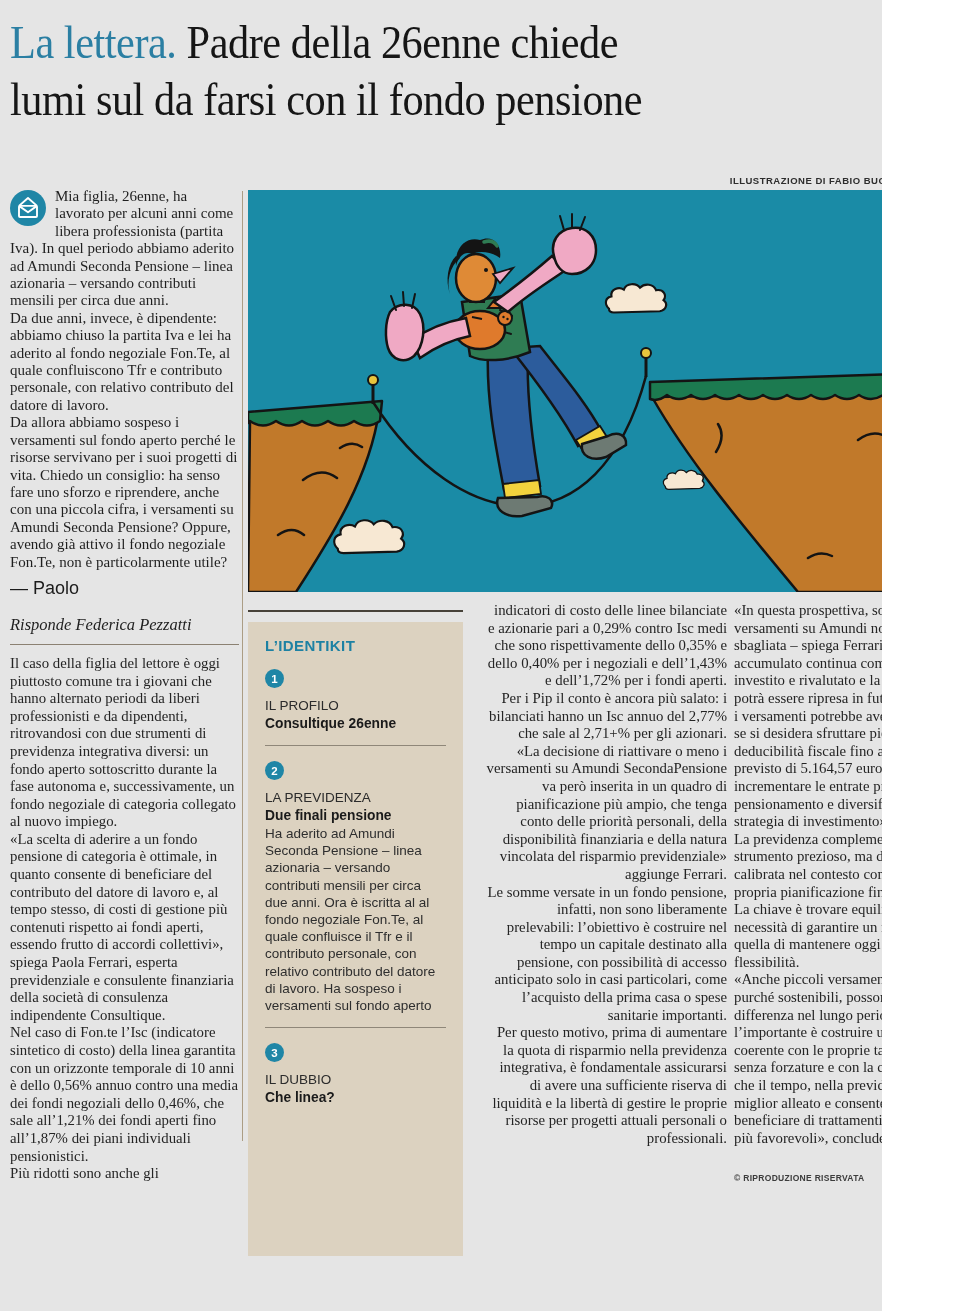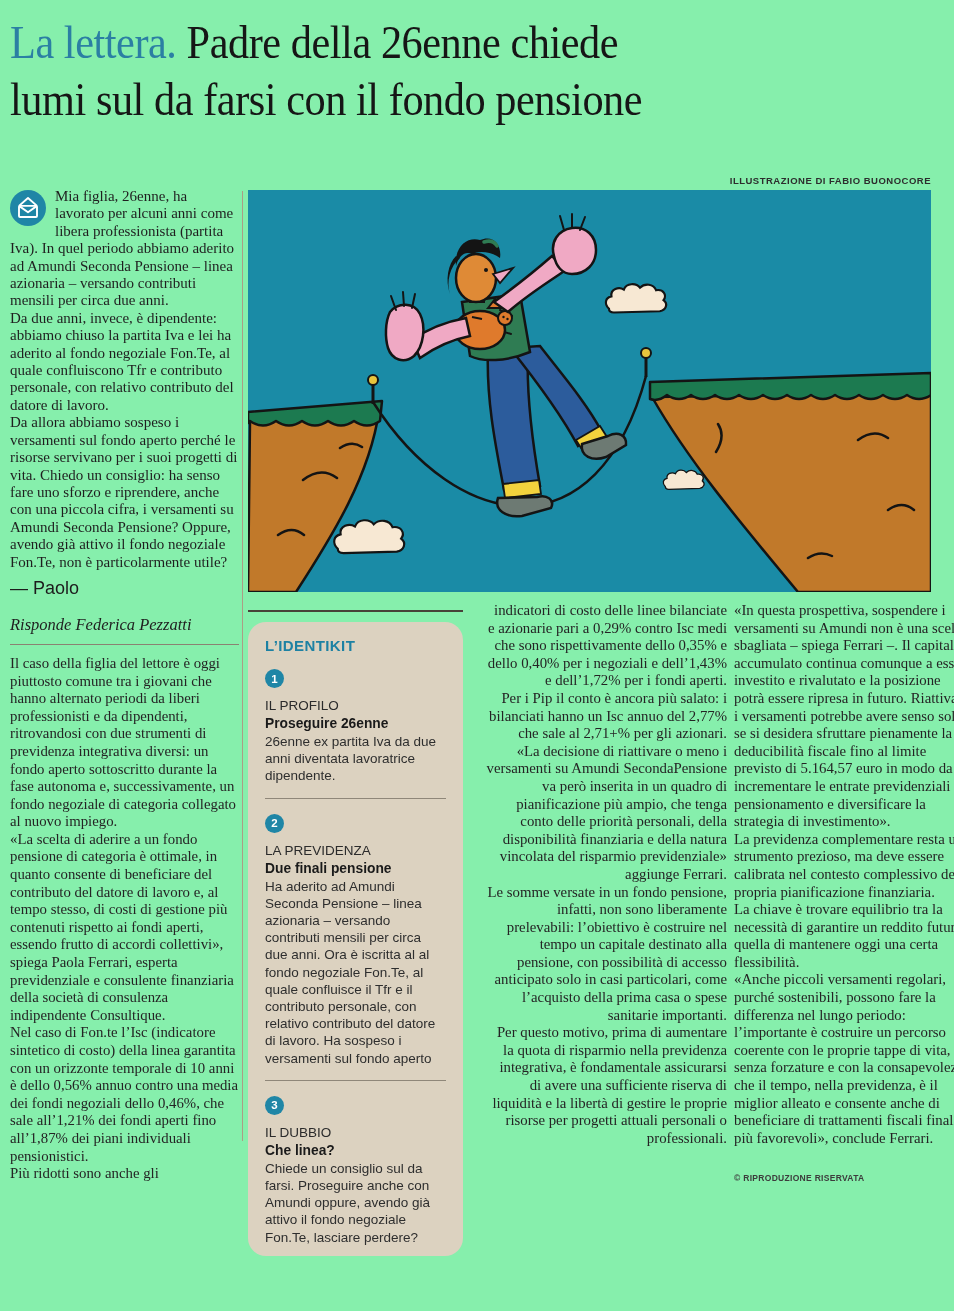--- a/index.html
+++ b/index.html
@@ -1,16 +1,16 @@
 <!DOCTYPE html>
 <html><head>
 <meta charset="utf-8">
 <style>
   html,body{margin:0;padding:0;}
-  .page{position:relative;width:954px;height:1311px;background:#86efac;overflow:hidden;
+  .page{position:relative;width:882px;height:1311px;background:#e5e5e5;overflow:hidden;
         font-family:"Liberation Serif",serif;color:#222;}
   
   .headline{position:absolute;left:10px;top:14px;width:1080px;
             font-size:47px;line-height:57px;color:#161616;letter-spacing:-0.5px;
             transform:scaleX(0.9);transform-origin:left top;}
   .headline .kicker{color:#2b7fa3;}
   
   .col-letter{position:absolute;left:10px;top:188px;width:229px;}
   .env-badge{float:left;width:36px;height:36px;margin:2px 9px 4px 0;}
   .letter-text{font-weight:normal;font-size:15px;line-height:17.4px;color:#1f1f1f;white-space:pre-line;}
@@ -21,21 +21,21 @@
   
   .vrule{position:absolute;left:242px;top:191px;height:950px;width:0;border-left:1px solid #ab9d85;}
   
   .illo-caption{position:absolute;left:248px;top:175px;width:683px;text-align:right;
                 font-family:"Liberation Sans",sans-serif;font-weight:bold;font-size:9.5px;
                 letter-spacing:0.5px;color:#2d2d2d;}
   .illo{position:absolute;left:248px;top:190px;width:683px;height:402px;}
   
   .box-rule{position:absolute;left:248px;top:610px;width:215px;height:0;border-top:2px solid #474239;}
   .idbox{position:absolute;left:248px;top:622px;width:215px;height:634px;background:#dcd2c0;
-         box-sizing:border-box;padding:15px 17px;font-family:"Liberation Sans",sans-serif;overflow:hidden;border-radius:18px;}
+         box-sizing:border-box;padding:15px 17px;font-family:"Liberation Sans",sans-serif;overflow:hidden;}
   .idbox .title{color:#1d81a3;font-weight:bold;font-size:15px;letter-spacing:0.4px;}
   .num-circle{width:19px;height:19px;border-radius:50%;background:#1f86a6;color:#fff;
               font-size:11.5px;font-weight:bold;display:flex;align-items:center;justify-content:center;
               margin:15px 0 9px 0;}
   .id-label{font-size:13.5px;color:#2b2b2b;line-height:17px;}
   .id-heading{font-size:13.8px;font-weight:bold;color:#1a1a1a;line-height:17px;margin-top:1px;}
   .id-body{font-size:13.5px;line-height:17.2px;color:#2e2e2e;margin-top:1px;}
   .id-divider{border:none;border-top:1px solid #8f8779;margin:13px 0 0 0;}
   
   .col3{position:absolute;left:486px;top:602px;width:241px;text-align:right;}
@@ -162,34 +162,32 @@
     </svg>
   </div>
 
   <div class="box-rule"></div>
 
   <div class="idbox">
     <div class="title">L’IDENTIKIT</div>
 
     <div class="num-circle">1</div>
     <div class="id-label">IL PROFILO</div>
-    <div class="id-heading">Proseguire 26enne</div>
-    <div class="id-body">26enne ex partita Iva da due anni diventata lavoratrice dipendente.</div>
+    <div class="id-heading">Consultique 26enne</div>
     <hr class="id-divider">
 
     <div class="num-circle">2</div>
     <div class="id-label">LA PREVIDENZA</div>
     <div class="id-heading">Due finali pensione</div>
     <div class="id-body">Ha aderito ad Amundi Seconda Pensione – linea azionaria – versando contributi mensili per circa due anni. Ora è iscritta al al fondo negoziale Fon.Te, al quale confluisce il Tfr e il contributo personale, con relativo contributo del datore di lavoro. Ha sospeso i versamenti sul fondo aperto</div>
     <hr class="id-divider">
 
     <div class="num-circle">3</div>
     <div class="id-label">IL DUBBIO</div>
     <div class="id-heading">Che linea?</div>
-    <div class="id-body">Chiede un consiglio sul da farsi. Proseguire anche con Amundi oppure, avendo già attivo il fondo negoziale Fon.Te, lasciare perdere?</div>
   </div>
 
   <div class="col3 body-serif">indicatori di costo delle linee bilanciate e azionarie pari a 0,29% contro Isc medi che sono rispettivamente dello 0,35% e dello 0,40% per i negoziali e dell’1,43% e dell’1,72% per i fondi aperti.
 Per i Pip il conto è ancora più salato: i bilanciati hanno un Isc annuo del 2,77% che sale al 2,71+% per gli azionari.
 «La decisione di riattivare o meno i versamenti su Amundi SecondaPensione va però inserita in un quadro di pianificazione più ampio, che tenga conto delle priorità personali, della disponibilità finanziaria e della natura vincolata del risparmio previdenziale» aggiunge Ferrari.
 Le somme versate in un fondo pensione, infatti, non sono liberamente prelevabili: l’obiettivo è costruire nel tempo un capitale destinato alla pensione, con possibilità di accesso anticipato solo in casi particolari, come l’acquisto della prima casa o spese sanitarie importanti.
 Per questo motivo, prima di aumentare la quota di risparmio nella previdenza integrativa, è fondamentale assicurarsi di avere una sufficiente riserva di liquidità e la libertà di gestire le proprie risorse per progetti attuali personali o professionali.</div>
   <div class="col4 body-serif">«In questa prospettiva, sospendere i versamenti su Amundi non è una scelta sbagliata – spiega Ferrari –. Il capitale accumulato continua comunque a essere investito e rivalutato e la posizione potrà essere ripresa in futuro. Riattivare i versamenti potrebbe avere senso solo se si desidera sfruttare pienamente la deducibilità fiscale fino al limite previsto di 5.164,57 euro in modo da incrementare le entrate previdenziali al pensionamento e diversificare la strategia di investimento».
 La previdenza complementare resta uno strumento prezioso, ma deve essere calibrata nel contesto complessivo della propria pianificazione finanziaria.
 La chiave è trovare equilibrio tra la necessità di garantire un reddito futuro e quella di mantenere oggi una certa flessibilità.

